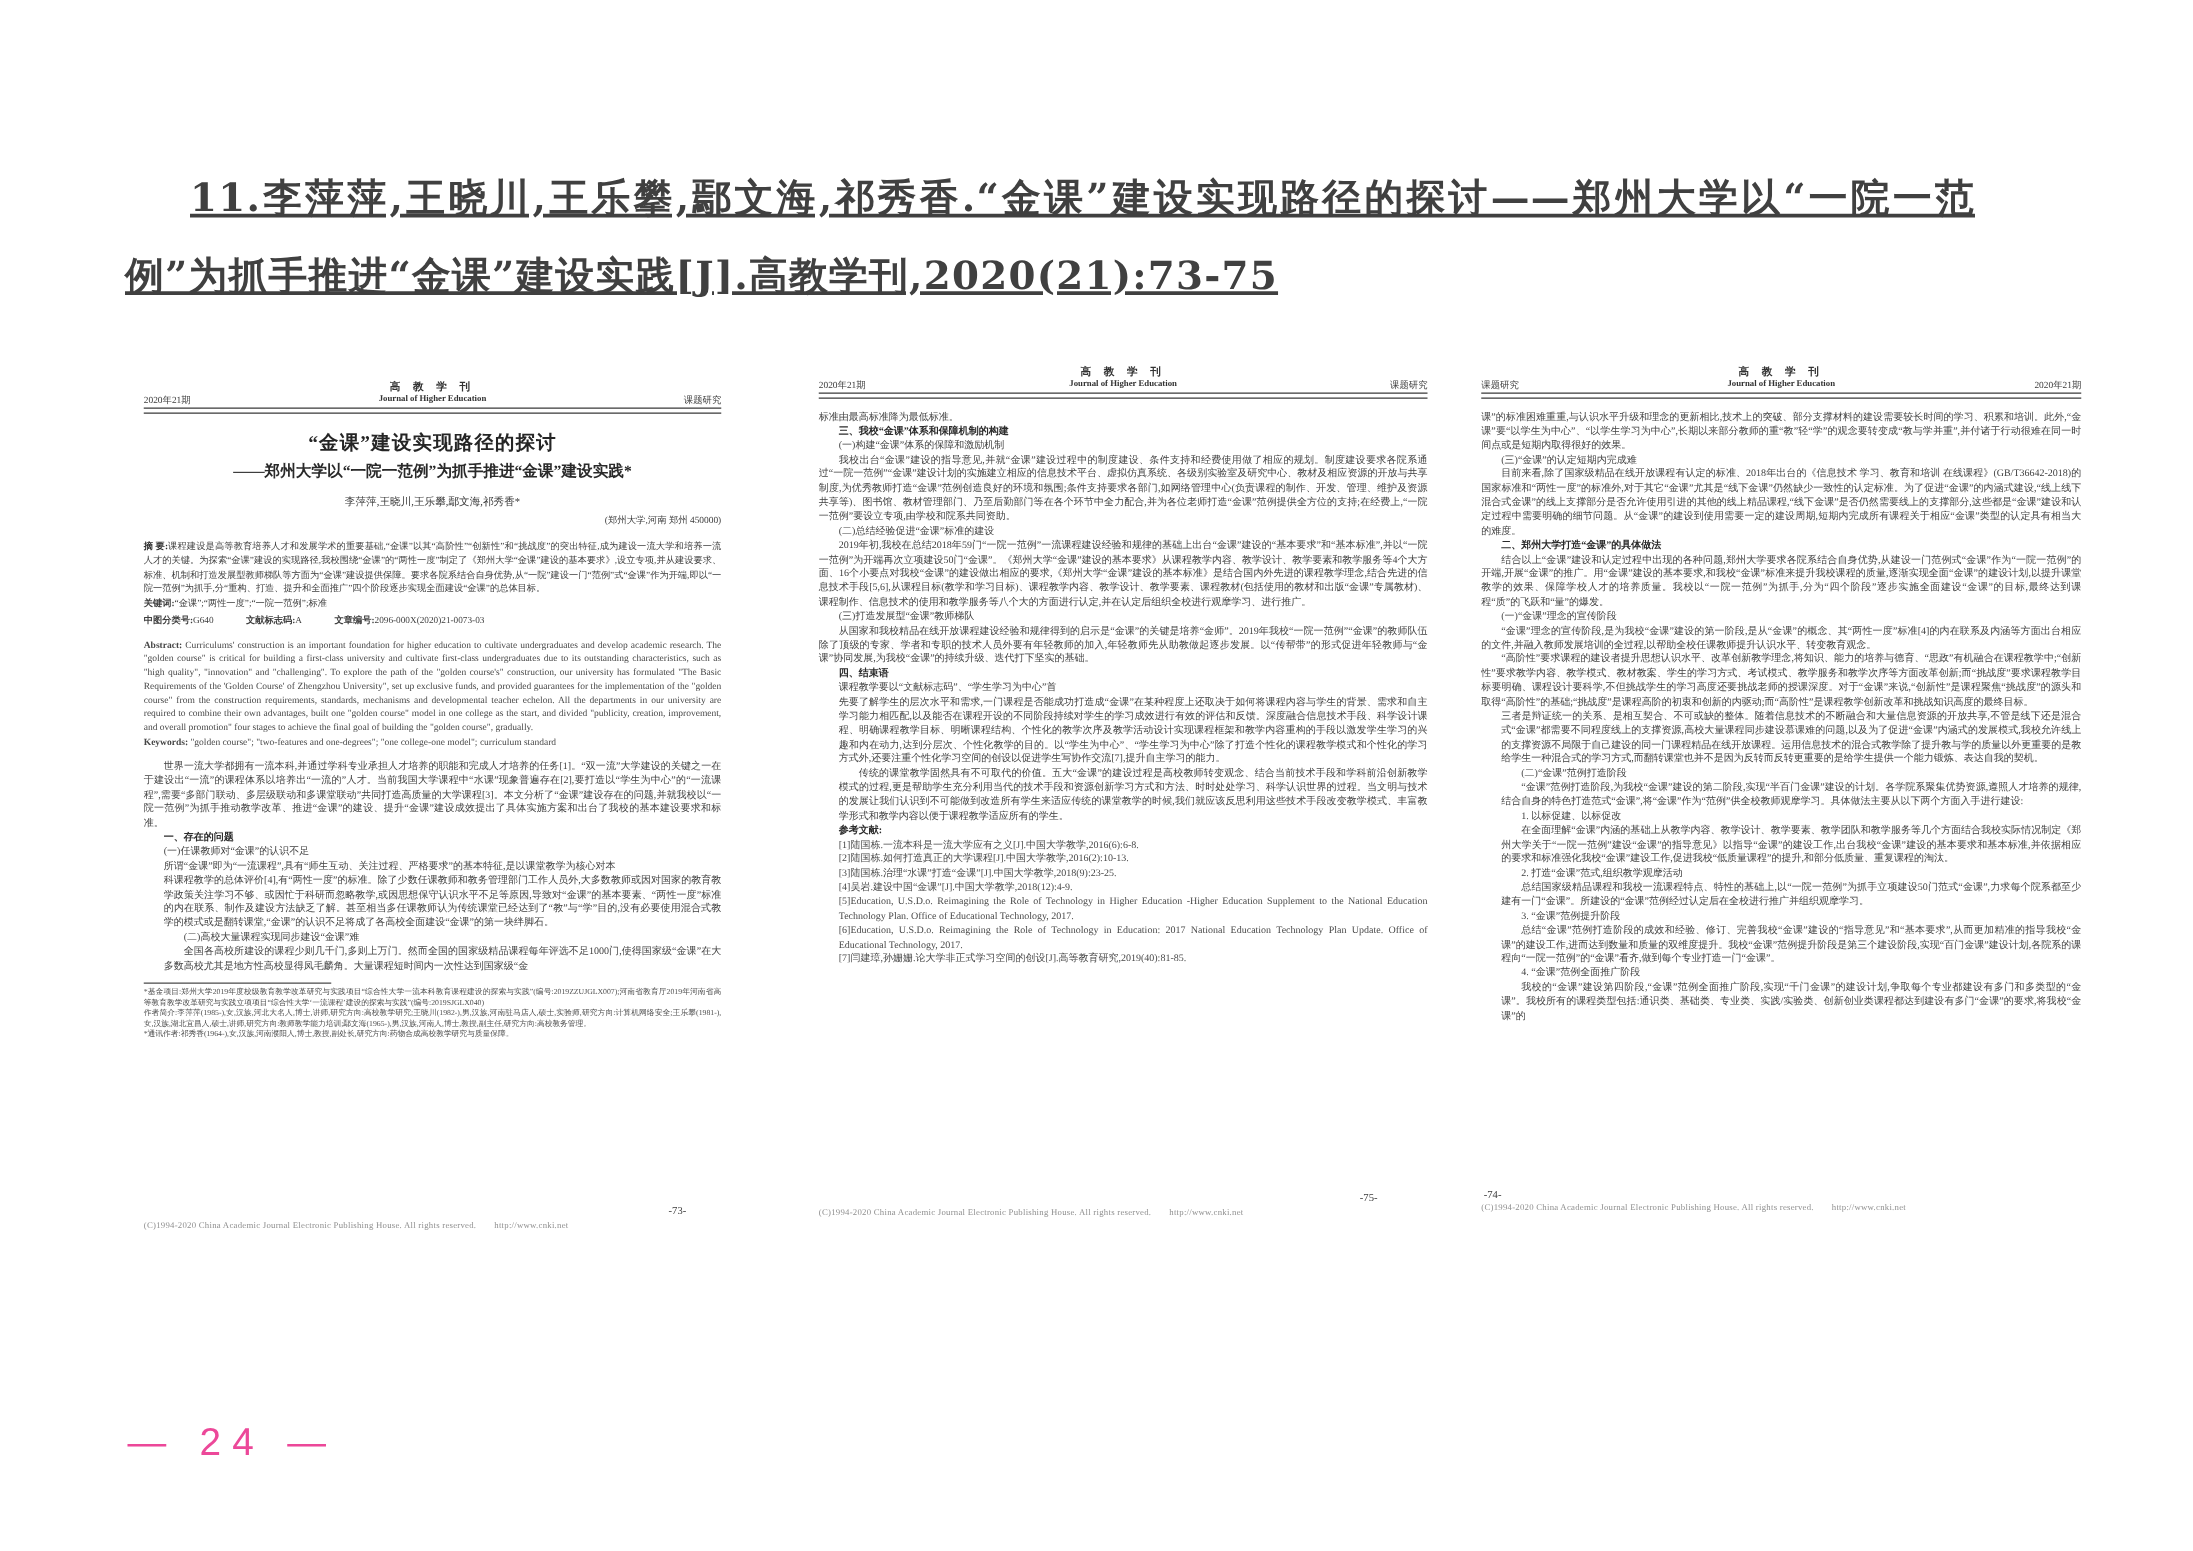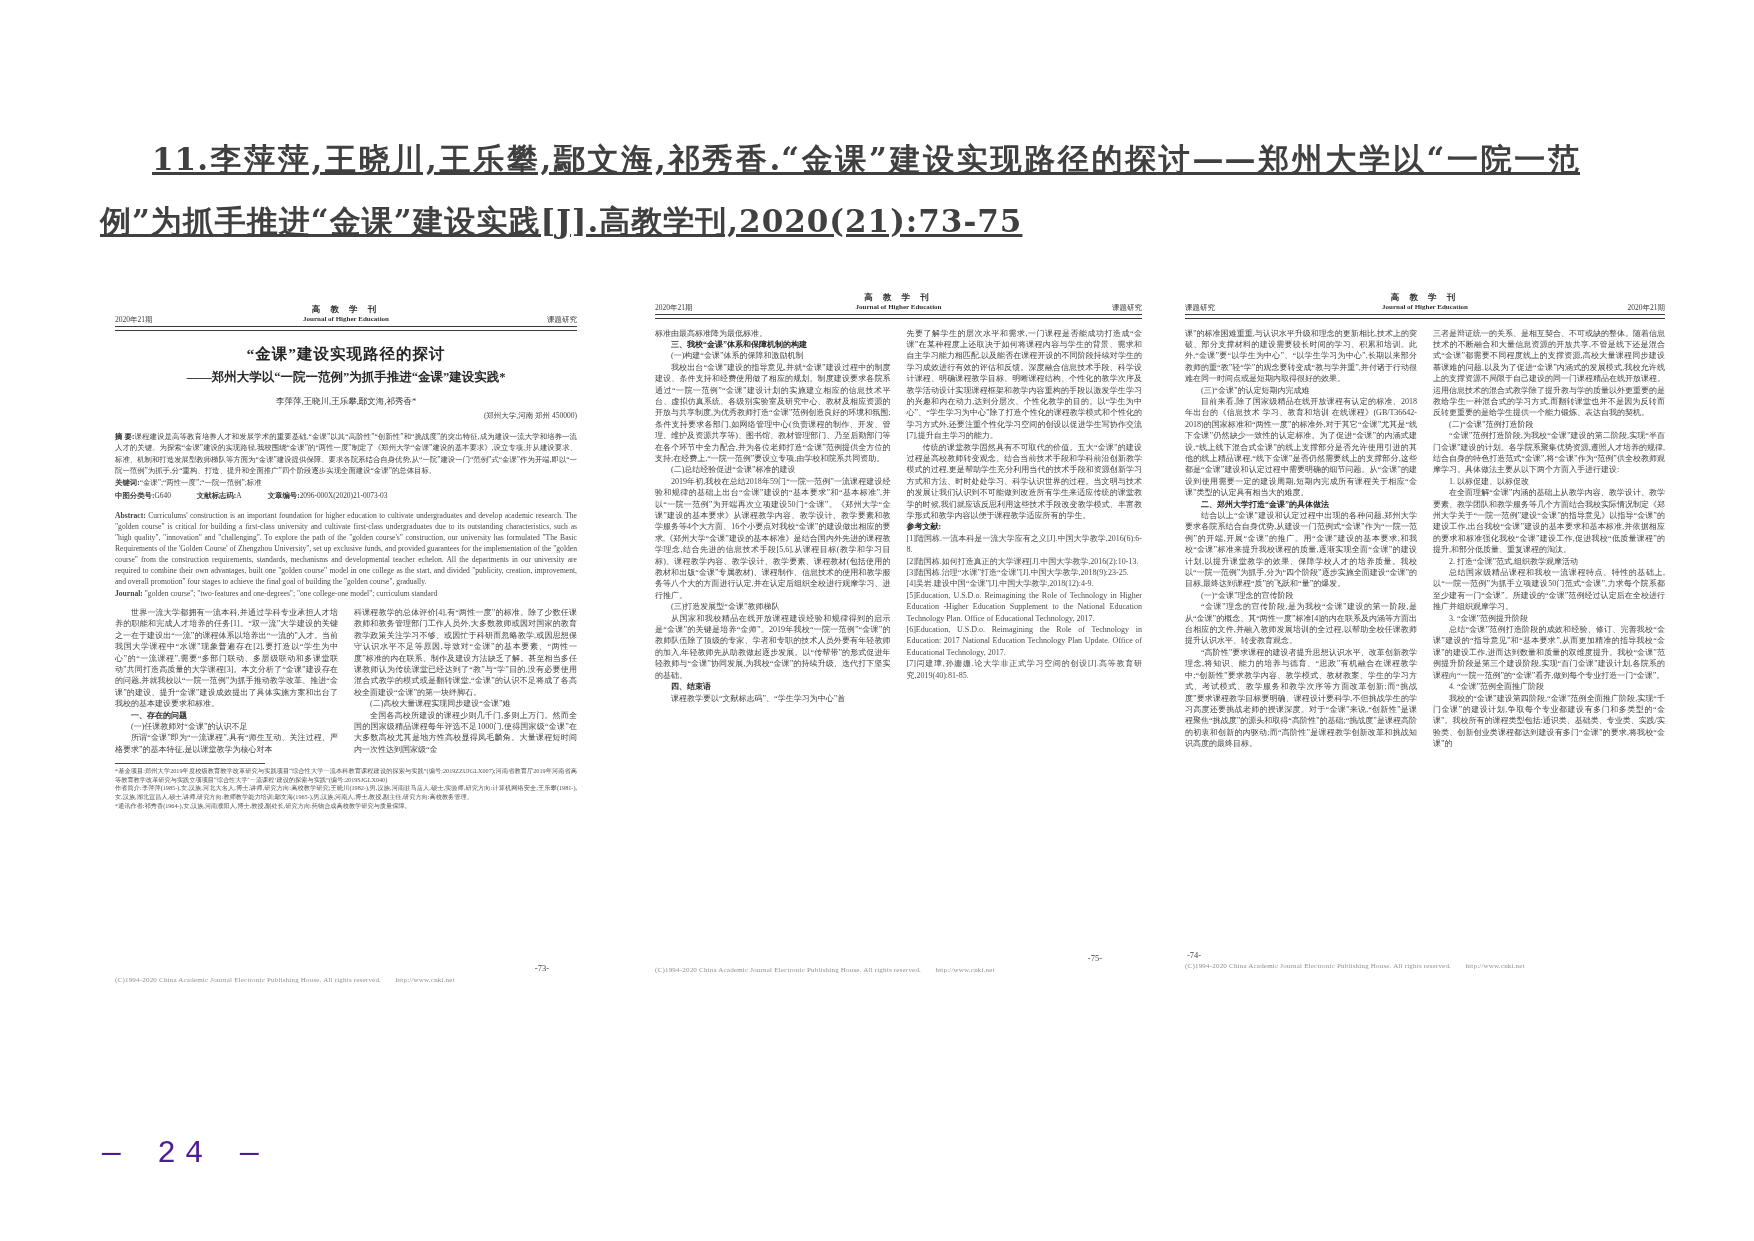--- a/index.html
+++ b/index.html
@@ -32,38 +32,38 @@
   .art-title{text-align:center;font-weight:bold;font-size:15.5px;color:#252525;margin-top:13px;letter-spacing:1px;}
   .art-subtitle{text-align:center;font-weight:bold;font-size:12.5px;color:#2a2a2a;margin-top:4px;}
   .authors{text-align:center;font-size:8.5px;margin-top:10px;color:#3a3a3a;}
   .affil{text-align:right;font-size:7.5px;margin-top:3px;color:#3f3f3f;}
   .absblock{margin-top:10px;font-size:7.4px;line-height:11.6px;text-align:justify;color:#3e3e3e;}
   .absblock .lbl{font-weight:bold;color:#2d2d2d;}
   .kwline{font-size:7.4px;margin-top:1px;color:#3e3e3e;}
   .clcline{font-size:7.4px;margin-top:3px;display:flex;gap:26px;color:#3e3e3e;}
   .enabs{margin-top:9px;font-size:7.6px;line-height:11px;text-align:justify;color:#474747;}
   .enkw{font-size:7.6px;margin-top:2px;text-align:justify;color:#474747;}
-  .cols{display:flex;margin-top:9px;}
+  .cols{display:flex;margin-top:9px;flex-direction:column;}
   .col{flex:1;font-size:8px;line-height:11.4px;}
   .col + .col{margin-left:16px;}
   .para{text-align:justify;color:#424242;}
   .s-p{text-indent:2em;}
   .s-np{text-indent:0;}
   .s-h{font-weight:bold;text-indent:2em;color:#2b2b2b;}
   .s-refh{font-weight:bold;text-indent:0;margin-top:0;color:#2b2b2b;}
   .s-ref{text-indent:0;color:#4a4a4a;}
   .fnrule{width:150px;border-top:1px solid #4a4a4a;margin-top:8px;}
   .footnotes{margin-top:3px;font-size:6.2px;line-height:8.6px;color:#4f4f4f;text-align:justify;}
   .footnotes .para{color:#4f4f4f;}
   .copyline{position:absolute;left:0;font-size:7px;color:#8f8f8f;white-space:nowrap;letter-spacing:0.2px;}
   .pageno{position:absolute;font-size:8.5px;color:#3c3c3c;}
   
   .folio{
-    position:absolute;left:102px;top:1136px;font-size:31px;color:#4c1d95;
-    letter-spacing:9px;font-family:Liberation Mono, monospace;text-align:right;
+    position:absolute;left:102px;top:1136px;font-size:31px;color:#ec4899;
+    letter-spacing:9px;font-family:Liberation Sans, sans-serif;text-align:right;
   }
 </style>
 </head>
 <body>
 
 <div class="citation">11.李萍萍,王晓川,王乐攀,鄢文海,祁秀香.“金课”建设实现路径的探讨——郑州大学以“一院一范例”为抓手推进“金课”建设实践[J].高教学刊,2020(21):73-75</div>
 
 <div class="scanpage" style="left:115px;top:287px;width:462px;height:726px;padding-top:18px;">
   <div class="pghead">
     <span class="side">2020年21期</span>
@@ -89,21 +89,21 @@
   <div class="clcline">
     <span><b>中图分类号:</b><span>G640</span></span>
     <span><b>文献标志码:</b><span>A</span></span>
     <span><b>文章编号:</b><span>2096-000X(2020)21-0073-03</span></span>
   </div>
 
   <div class="enabs">
     <b>Abstract:</b> <span>Curriculums' construction is an important foundation for higher education to cultivate undergraduates and develop academic research. The "golden course" is critical for building a first-class university and cultivate first-class undergraduates due to its outstanding characteristics, such as "high quality", "innovation" and "challenging". To explore the path of the "golden course's" construction, our university has formulated "The Basic Requirements of the 'Golden Course' of Zhengzhou University", set up exclusive funds, and provided guarantees for the implementation of the "golden course" from the construction requirements, standards, mechanisms and developmental teacher echelon. All the departments in our university are required to combine their own advantages, built one "golden course" model in one college as the start, and divided "publicity, creation, improvement, and overall promotion" four stages to achieve the final goal of building the "golden course", gradually.</span>
   </div>
   <div class="enkw">
-    <b>Journal:</b> <span>"golden course"; "two-features and one-degrees"; "one college-one model"; curriculum standard</span>
+    <b>Keywords:</b> <span>"golden course"; "two-features and one-degrees"; "one college-one model"; curriculum standard</span>
   </div>
 
   <div class="cols">
     <div class="col">
         <div class="para s-p">世界一流大学都拥有一流本科,并通过学科专业承担人才培养的职能和完成人才培养的任务[1]。“双一流”大学建设的关键之一在于建设出“一流”的课程体系以培养出“一流的”人才。当前我国大学课程中“水课”现象普遍存在[2],要打造以“学生为中心”的“一流课程”,需要“多部门联动、多层级联动和多课堂联动”共同打造高质量的大学课程[3]。本文分析了“金课”建设存在的问题,并就我校以“一院一范例”为抓手推动教学改革、推进“金课”的建设、提升“金课”建设成效提出了具体实施方案和出台了我校的基本建设要求和标准。</div>
         <div class="para s-h">一、存在的问题</div>
         <div class="para s-p">(一)任课教师对“金课”的认识不足</div>
         <div class="para s-p">所谓“金课”即为“一流课程”,具有“师生互动、关注过程、严格要求”的基本特征,是以课堂教学为核心对本</div>
       </div>
     <div class="col">

